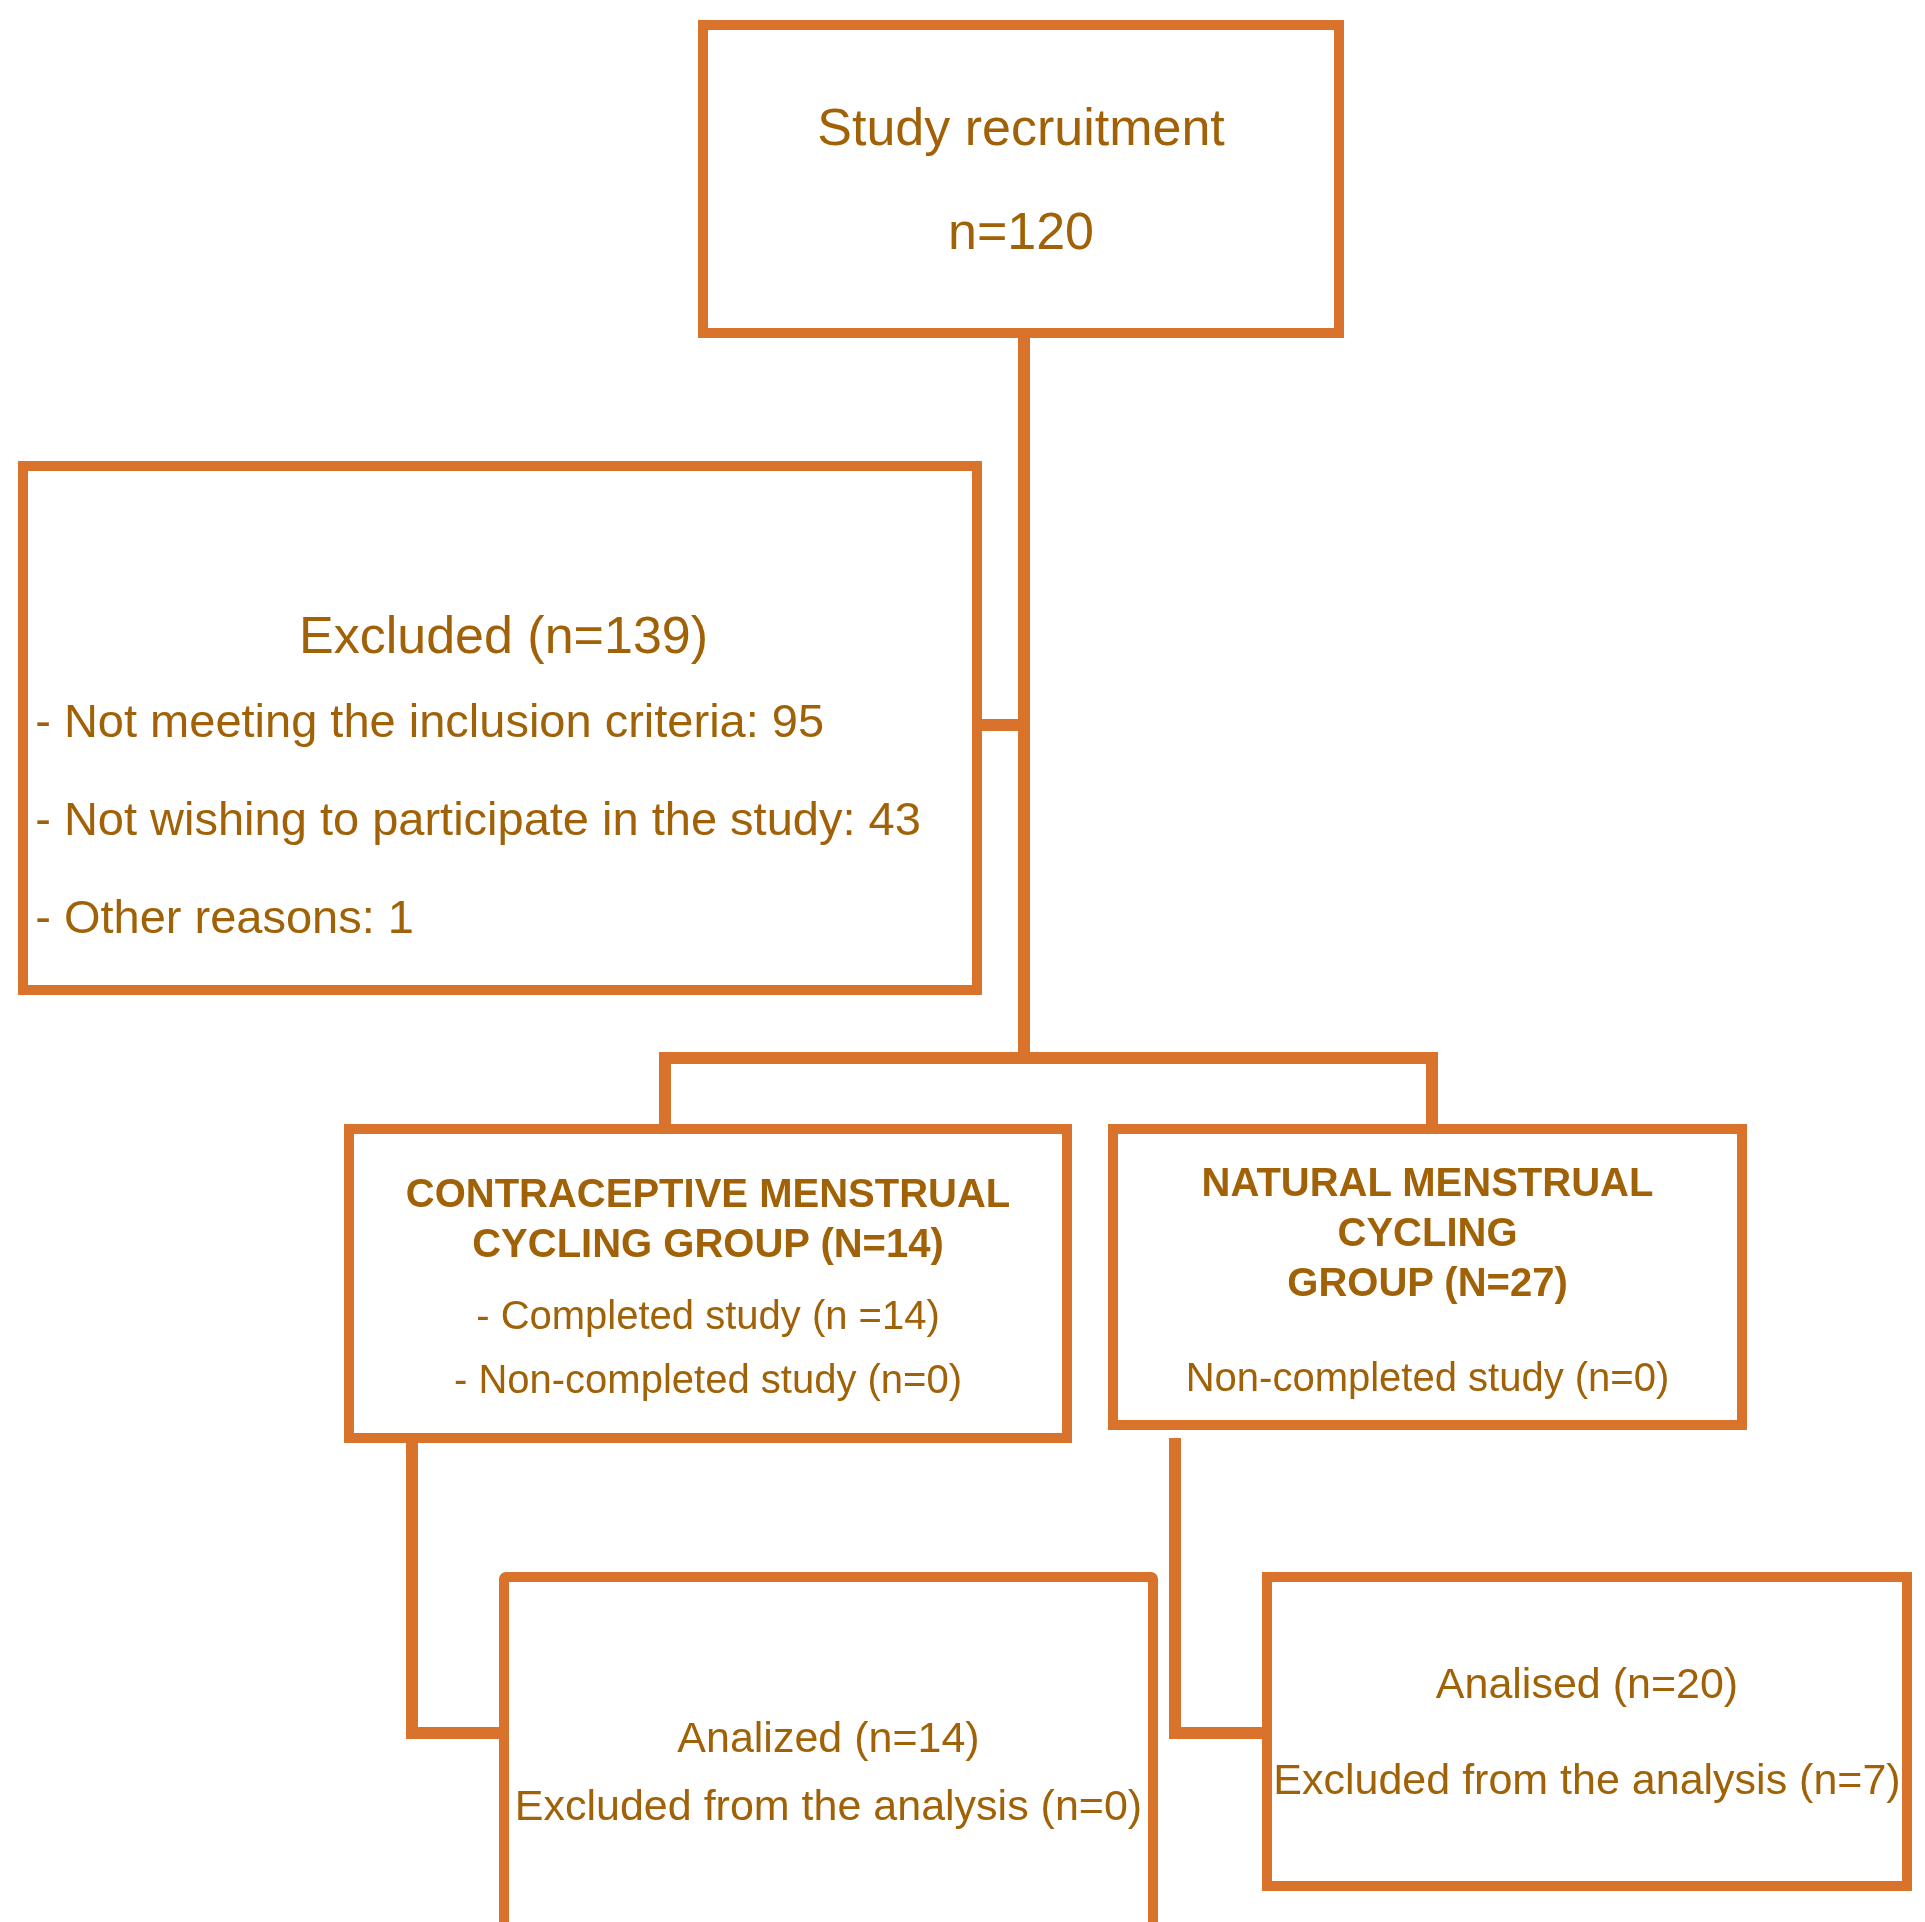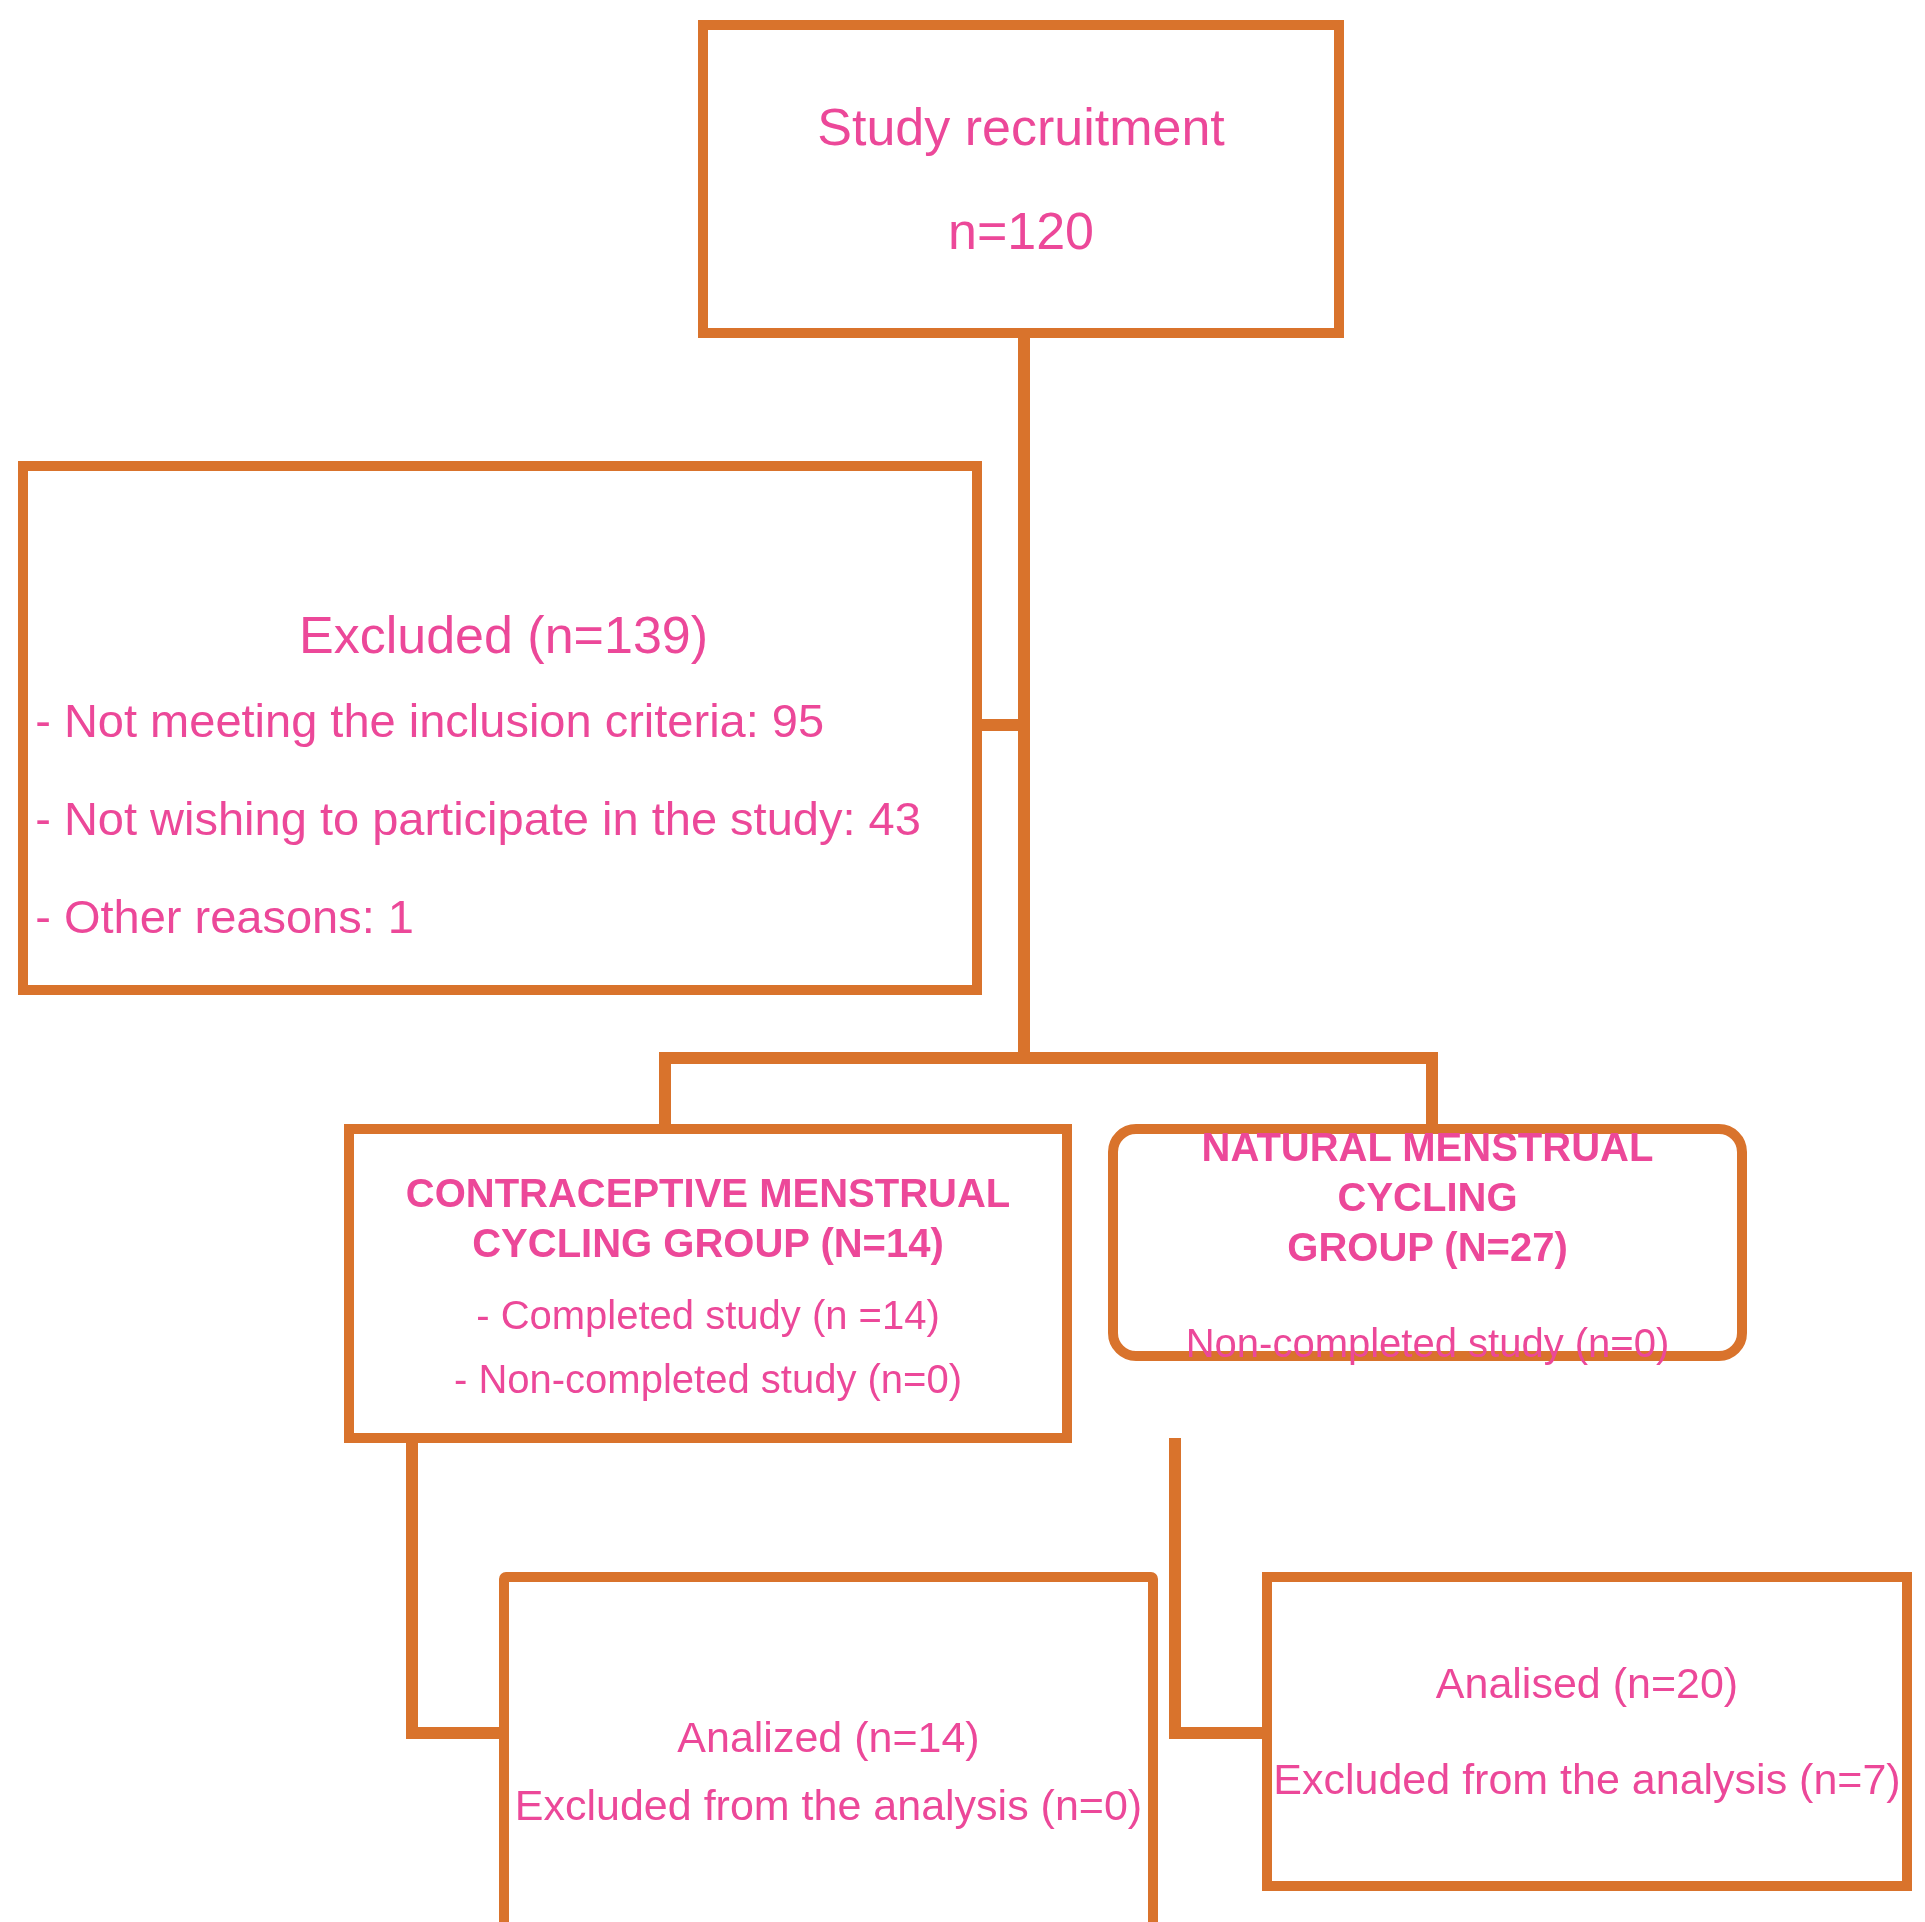--- a/index.html
+++ b/index.html
@@ -21,21 +21,21 @@
   
   .box {
     position: absolute;
     box-sizing: border-box;
     border: 10px solid #D9732C;
     background: #ffffff;
     display: flex;
     flex-direction: column;
     justify-content: center;
     align-items: center;
-    color: #ec4899;
+    color: #a16207;
     z-index: 2;
   }
 
   
   .conn {
     position: absolute;
     background: #D9732C;
     z-index: 1;
   }
 
@@ -96,23 +96,22 @@
   #excl-head   { position: absolute; left: 271px; top: 128px; }
   #excl-item-0 { position: absolute; left: 7.2px;  top: 226px; }
   #excl-item-1 { position: absolute; left: 7.2px;  top: 324px; }
   #excl-item-2 { position: absolute; left: 7.2px;  top: 422px; }
 
   #box-group-left {
     left: 344px; top: 1124px; width: 728px; height: 319px;
     padding: 0 16.3px;
   }
   #box-group-right {
-    left: 1108px; top: 1124px; width: 639px; height: 237px;
+    left: 1108px; top: 1124px; width: 639px; height: 306px;
     padding: 0 16.3px;
-    border-radius: 28px;
   }
   .group-head-wrap { margin-bottom: 27px; }
   .group-line { margin-top: 23.5px; }
 
   #box-ana-left {
     left: 499px; top: 1572px; width: 659px; height: 398px; border-radius: 7px;
   }
   #box-ana-right {
     left: 1262px; top: 1572px; width: 650px; height: 319px; gap: 28px;
   }

